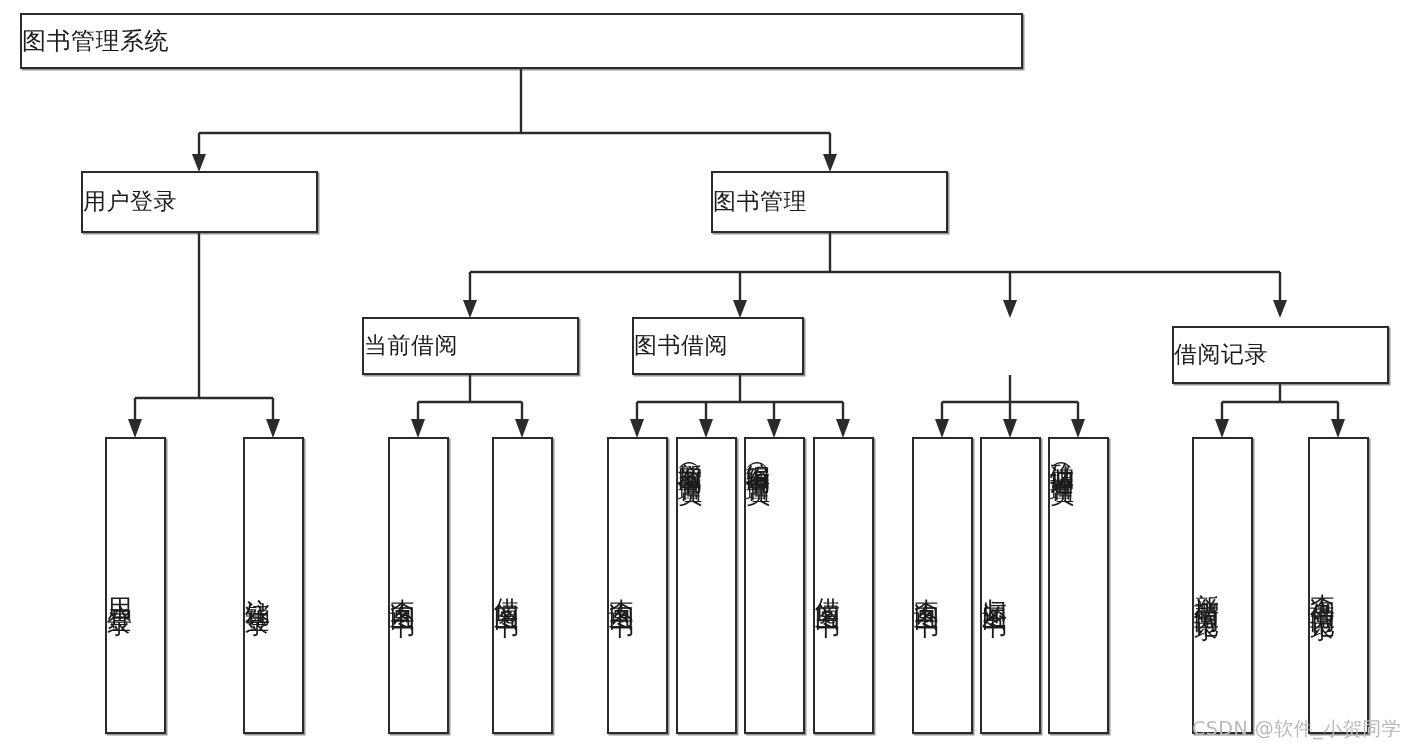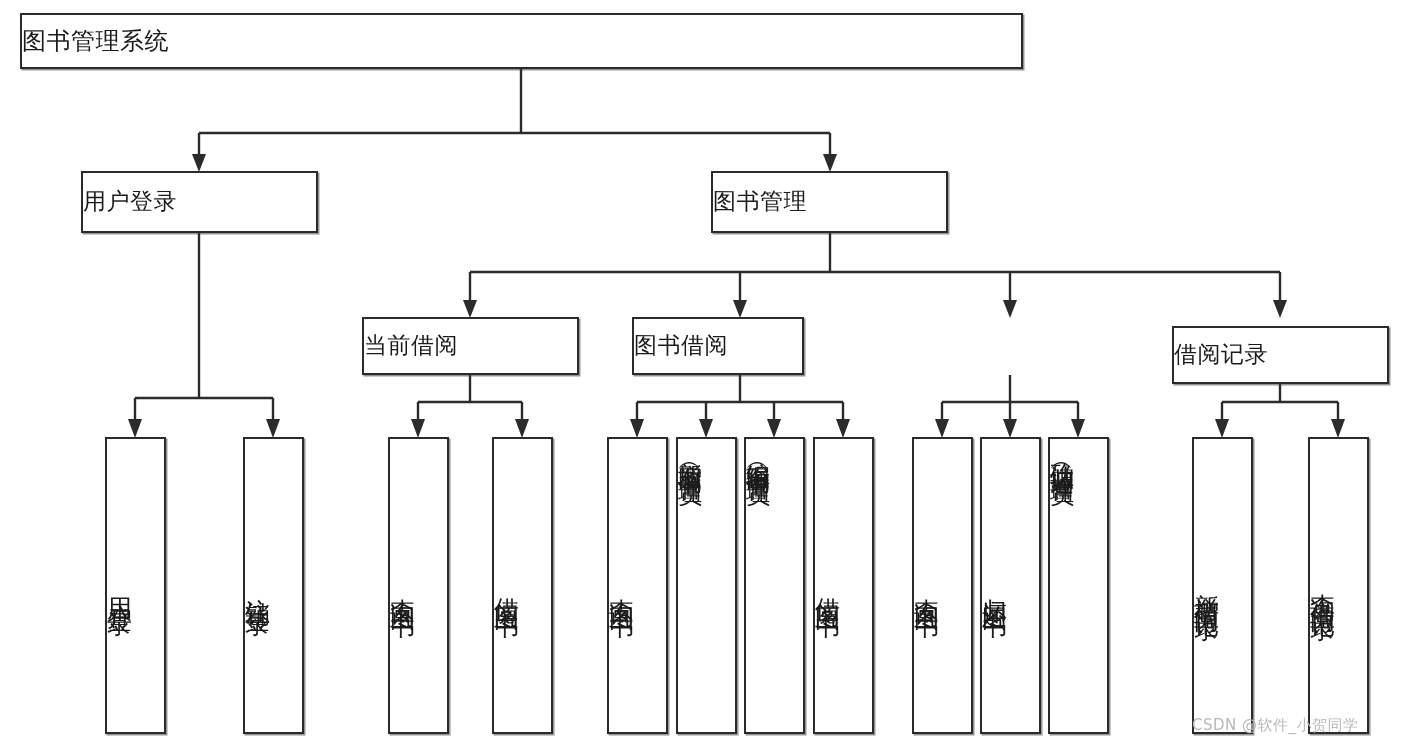--- a/index.html
+++ b/index.html
@@ -67,21 +67,21 @@
   }
   .node.v.fit .lbl {
     font-size: 24px;
     letter-spacing: 3px;
   }
   .node.v.center {
     align-items: center;
   }
   .watermark {
     position: absolute;
-    font-size: 15px;
+    font-size: 19px;
     color: #b9b9b9;
     white-space: nowrap;
     letter-spacing: 0.5px;
   }
 </style>
 </head>
 <body>
 
 <div id="canvas">
 

